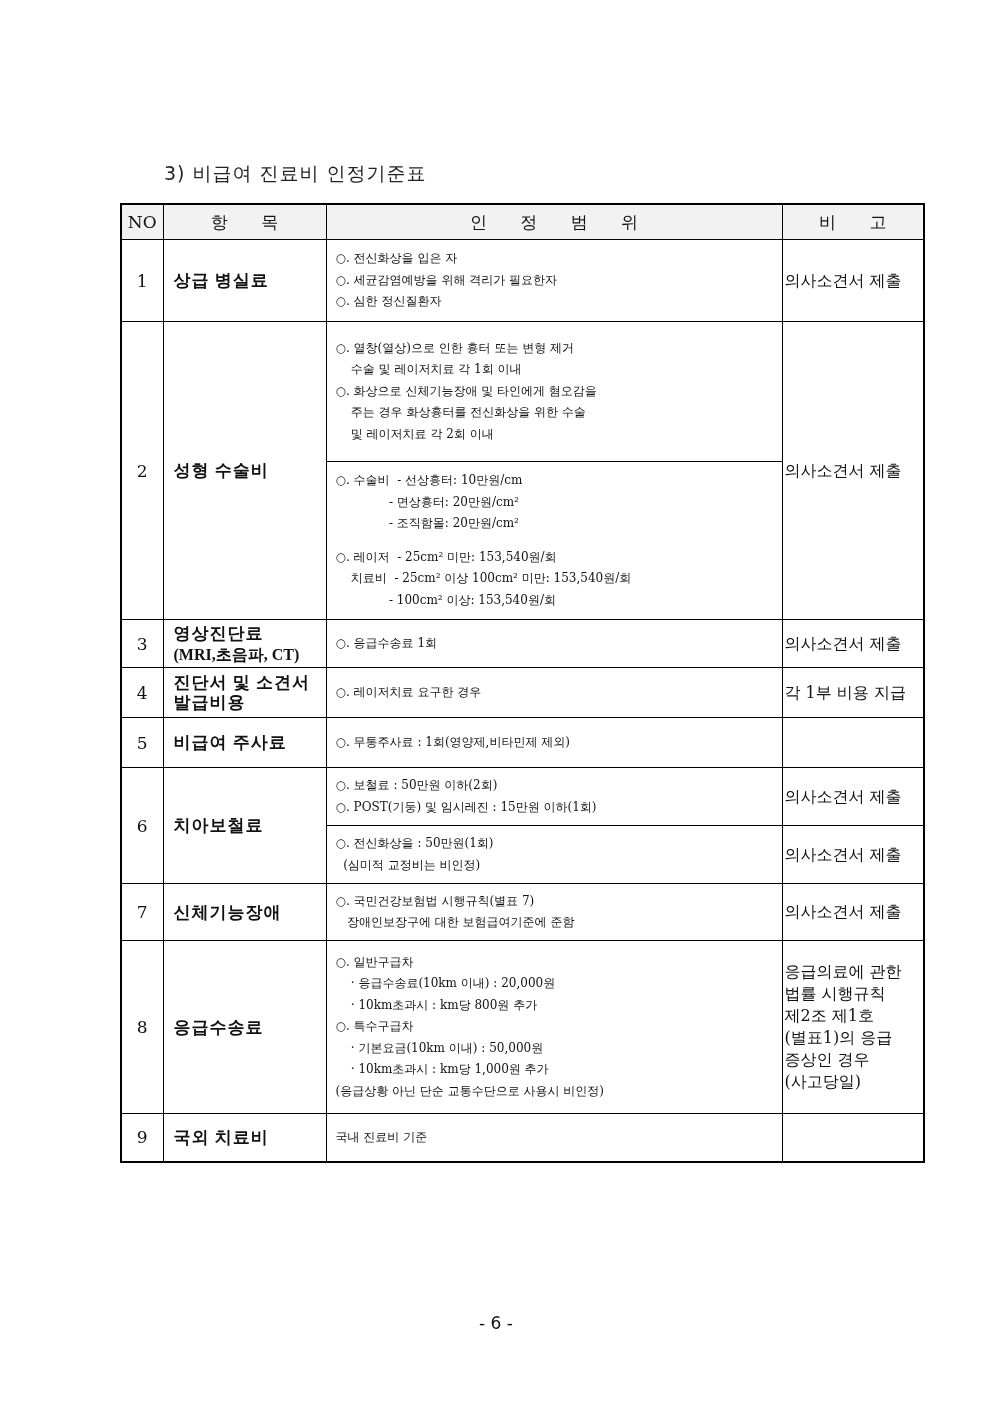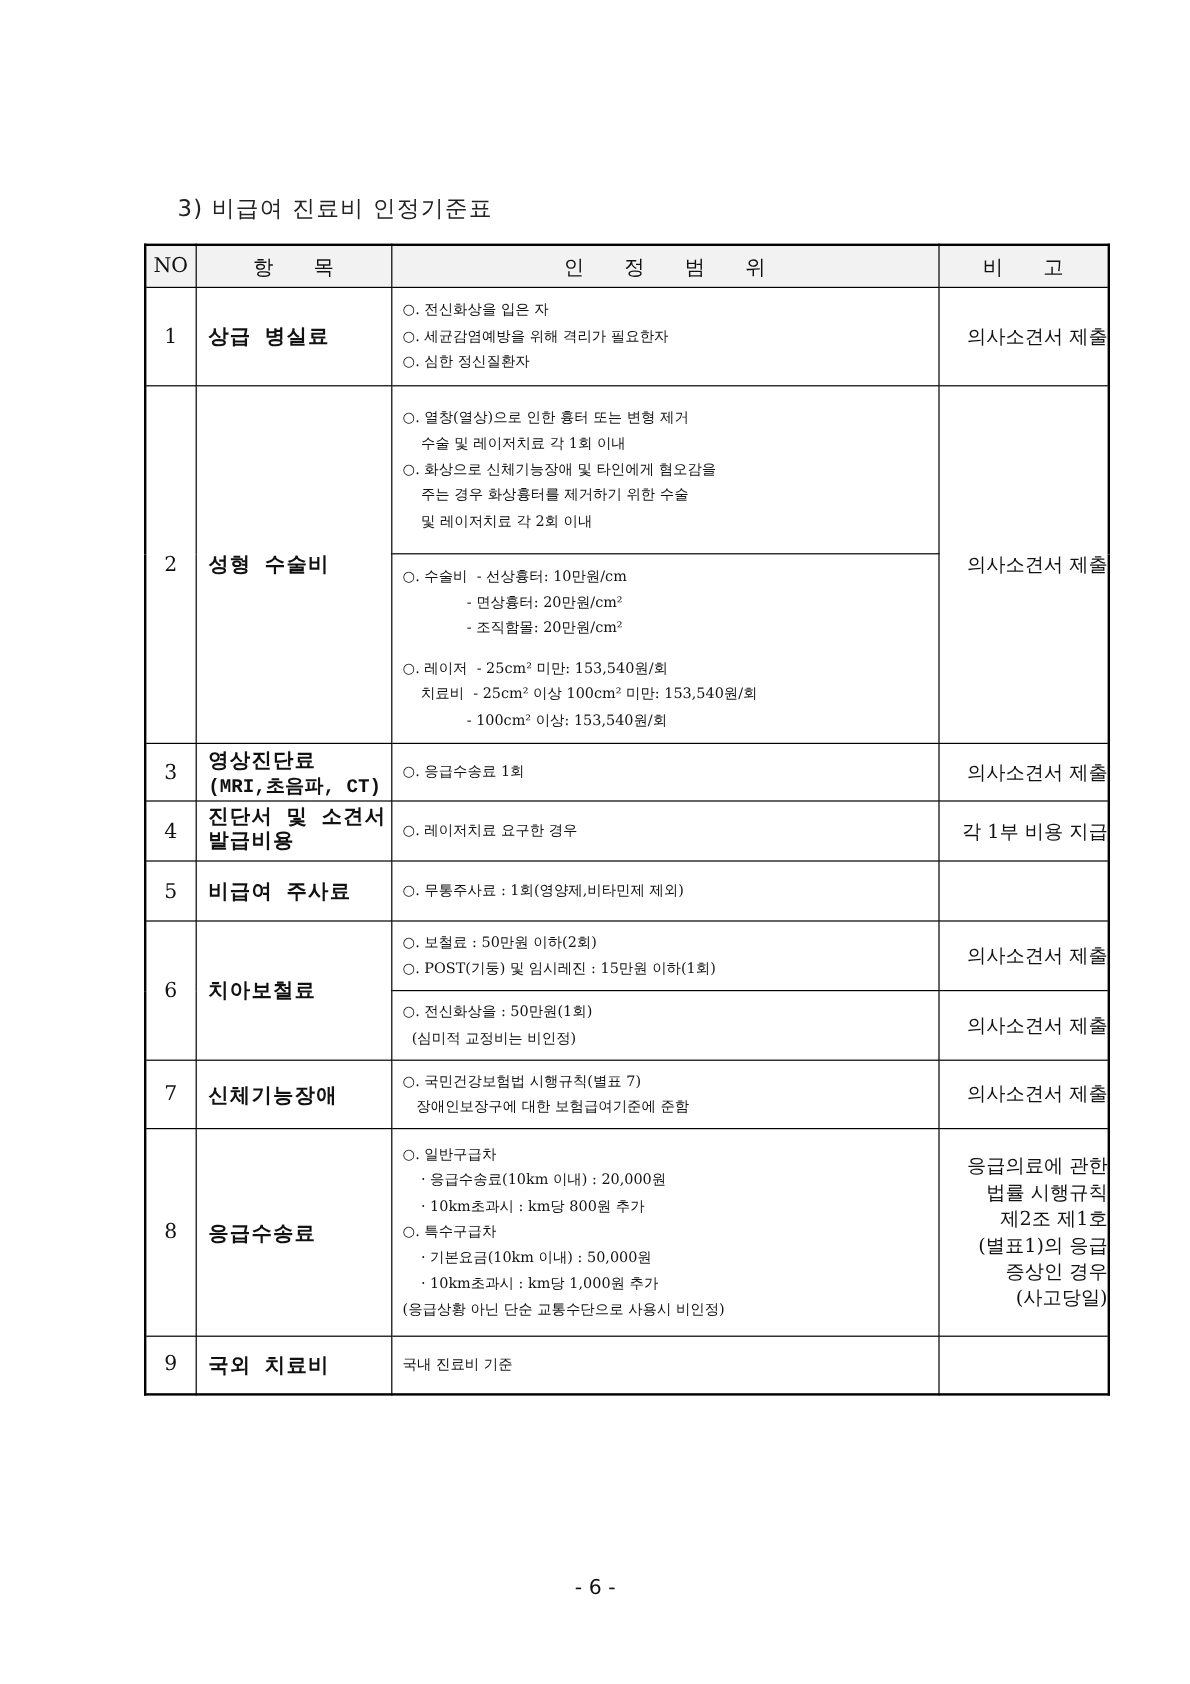--- a/index.html
+++ b/index.html
@@ -1,31 +1,31 @@
 <!DOCTYPE html>
 <html><head>
   <meta charset="utf-8">
   <style>
     html, body { margin: 0; padding: 0; background: #ffffff; }
     body { width: 992px; height: 1403px; position: relative; overflow: hidden;
            font-family: "DejaVu Serif", "Liberation Serif", serif; color: #111; }
-    .section-title { position: absolute; left: 148px; top: 161px; font-size: 19px;
+    .section-title { position: absolute; left: 164px; top: 161px; font-size: 19px;
            font-family: "DejaVu Sans", "Liberation Sans", sans-serif; letter-spacing: 1px; color: #222; }
     table.criteria { position: absolute; left: 120px; top: 203px; width: 803px;
            border-collapse: collapse; border: 2px solid #000; table-layout: fixed; }
     table.criteria td, table.criteria th { border: 1px solid #000; padding: 0; vertical-align: middle; }
     th { background: #f2f2f2; font-weight: normal; font-size: 17px; height: 34px; }
     .hdr-spaced { word-spacing: 28px; }
     .no { text-align: center; font-size: 17px; }
     .item { font-weight: bold; font-size: 17px; padding-left: 10px !important; letter-spacing: 1px;
-            font-family: Liberation Mono, monospace; }
+            font-family: Liberation Serif, serif; }
     .item .sub { display: block; font-size: 16px; letter-spacing: 0; font-weight: bold; }
     .scope { font-size: 12px; padding-left: 9px !important; line-height: 21.5px; }
     .scope .line { display: block; white-space: pre; }
-    .note { font-size: 16px; padding-left: 2px !important; line-height: 22px; text-align: right; }
+    .note { font-size: 16px; padding-left: 2px !important; line-height: 22px; }
     .page-number { position: absolute; left: 0; width: 992px; top: 1313px; text-align: center;
            font-size: 17px; font-family: "DejaVu Sans", "Liberation Sans", sans-serif; }
   </style>
 </head>
 <body>
 
 <div class="section-title">3) 비급여 진료비 인정기준표</div>
 
 <table class="criteria">
   <colgroup>
@@ -53,21 +53,21 @@
     <td class="note">의사소견서 제출</td>
   </tr>
 
   <tr style="height:140px">
     <td class="no" rowspan="2">2</td>
     <td class="item" rowspan="2">성형 수술비</td>
     <td class="scope">
       <span class="line">○. 열창(열상)으로 인한 흉터 또는 변형 제거</span>
       <span class="line">    수술 및 레이저치료 각 1회 이내</span>
       <span class="line">○. 화상으로 신체기능장애 및 타인에게 혐오감을</span>
-      <span class="line">    주는 경우 화상흉터를 제거하기 위한 수술</span>
+      <span class="line">    주는 경우 화상흉터를 전신화상을 위한 수술</span>
       <span class="line">    및 레이저치료 각 2회 이내</span>
     </td>
     <td class="note" rowspan="2">의사소견서 제출</td>
   </tr>
   <tr style="height:158px">
     <td class="scope">
       <span class="line">○. 수술비  - 선상흉터: 10만원/cm</span>
       <span class="line">              - 면상흉터: 20만원/cm²</span>
       <span class="line">              - 조직함몰: 20만원/cm²</span>
       <span class="line" style="height:12px"></span>

